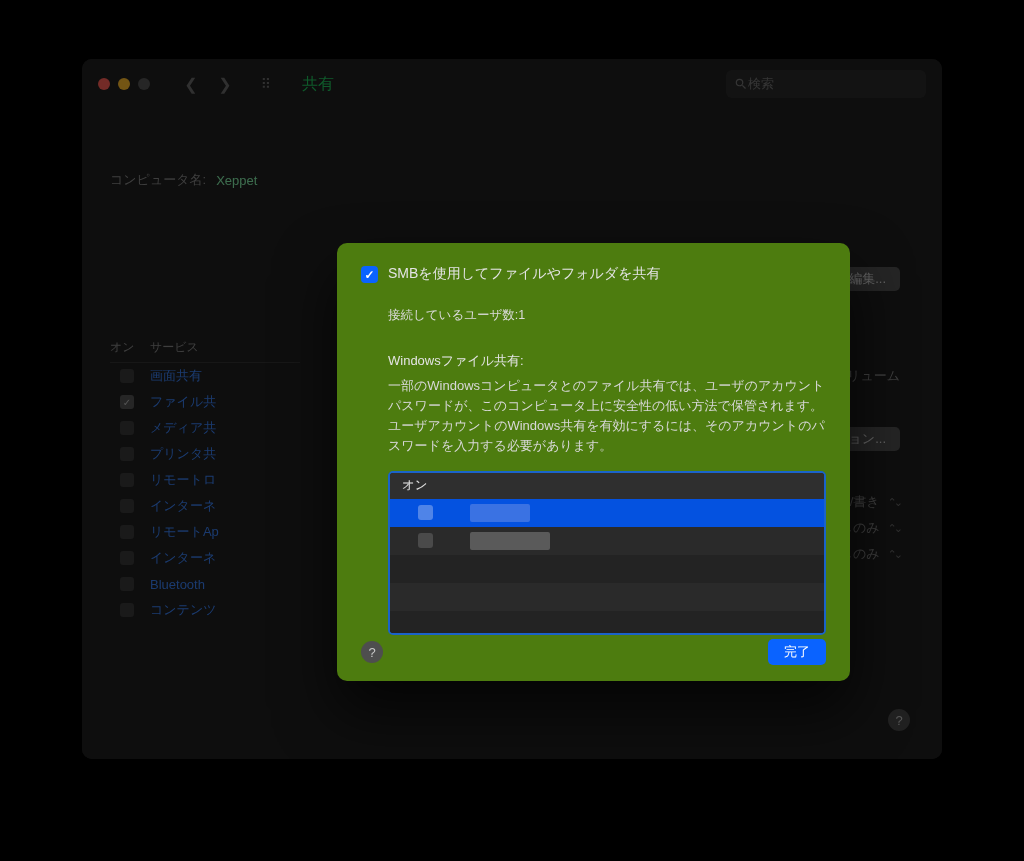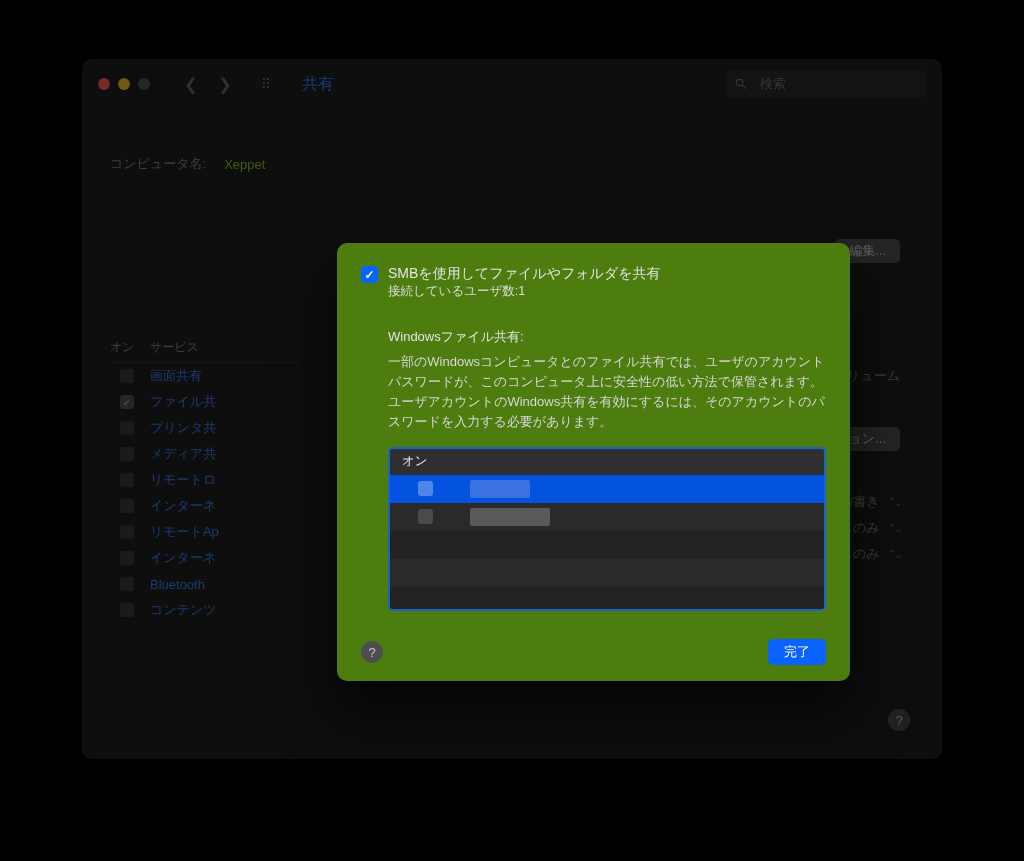--- a/index.html
+++ b/index.html
@@ -45,36 +45,36 @@
     .dot-min { background: #febc2e; }
     .dot-max { background: #555; }
     .nav-arrow {
       width: 26px; height: 26px; display:flex; align-items:center; justify-content:center;
       color:#6a6a6a; font-size:16px;
     }
     .grid-icon {
       width: 26px; height: 26px; display:flex; align-items:center; justify-content:center;
       color:#6a6a6a; font-size:14px; letter-spacing:2px; margin: 0 8px;
     }
-    .title { font-size: 16px; color: #3b82f6; margin-left: 6px; font-weight:500; }
+    .title { font-size: 16px; color: #22c55e; margin-left: 6px; font-weight:500; }
     .searchwrap {
       margin-left: auto;
       display:flex; align-items:center;
       background:#2c2c2c; border-radius:6px;
       height:28px; width:200px; padding:0 8px;
-      color:#777; gap:12px;
+      color:#777; gap:0;
     }
     .searchwrap svg { width:14px; height:14px; fill:#777; }
     .searchwrap span { font-size:13px; }
 
     .content { padding: 18px 28px; color:#7e7e7e; }
-    .row-computer { display:flex; align-items:center; gap:18px; margin: 28px 0 8px 0;}
+    .row-computer { display:flex; align-items:center; gap:10px; margin: 44px 0 8px 0;}
     .row-computer .lbl { color:#8b8b8b; }
-    .row-computer .val { color:#84cc16; }
-    .edit-btn-right { position:absolute; right:42px; top:180px; }
+    .row-computer .val { color:#86efac; }
+    .edit-btn-right { position:absolute; right:42px; top:208px; }
     .btn {
       background:#525252; color:#d8d8d8; border-radius:5px;
       padding:3px 14px; font-size:13px; display:inline-block;
     }
 
     
     .services { position:absolute; left:28px; top:280px; width: 190px;}
     .svc-head { display:grid; grid-template-columns: 40px 1fr; color:#8a8a8a; font-size:12px; padding-bottom:6px; border-bottom:1px solid #333;}
     .svc-row { display:grid; grid-template-columns: 40px 1fr; align-items:center; height:26px; color:#3b82f6;}
     .svc-row .ck { width:14px; height:14px; border-radius:3px; background:#3a3a3a; margin-left:10px;}
@@ -101,21 +101,21 @@
       box-shadow: 0 30px 60px rgba(0,0,0,0.7);
       color:#e4e4e4;
     }
     .smb-row { display:flex; align-items:flex-start; gap:10px;}
     .smb-check {
       width:17px; height:17px; border-radius:4px; background:#0a63ff;
       display:flex; align-items:center; justify-content:center; flex:0 0 auto; margin-top:1px;
     }
     .smb-check::after { content:"✓"; color:#fff; font-size:12px; font-weight:700;}
     .smb-title { font-size:14px; font-weight:500; }
-    .connected { margin-left:27px; margin-top:0; font-size:12.5px; color:#dcdcdc;}
+    .connected { margin-left:27px; margin-top:24px; font-size:12.5px; color:#dcdcdc;}
     .wfs { margin-left:27px; margin-top:28px;}
     .wfs-h { font-size:13px; }
     .wfs-p { font-size:13px; line-height:1.55; color:#d8d8d8; margin-top:6px;}
 
     .acct-box {
       margin:14px 0 0 27px;
       height:164px;
       border:2px solid #1a63ca;
       border-radius:5px;
       background:#232323;
@@ -183,25 +183,25 @@
     <div class="svc-row">
         <div class="ck"></div>
         <div>画面共有</div>
       </div>
     <div class="svc-row">
         <div class="ck on"></div>
         <div>ファイル共</div>
       </div>
     <div class="svc-row">
         <div class="ck"></div>
+        <div>メディア共</div>
+      </div>
+    <div class="svc-row">
+        <div class="ck"></div>
         <div>プリンタ共</div>
-      </div>
-    <div class="svc-row">
-        <div class="ck"></div>
-        <div>メディア共</div>
       </div>
     <div class="svc-row">
         <div class="ck"></div>
         <div>リモートロ</div>
       </div>
     <div class="svc-row">
         <div class="ck"></div>
         <div>インターネ</div>
       </div>
     <div class="svc-row">

